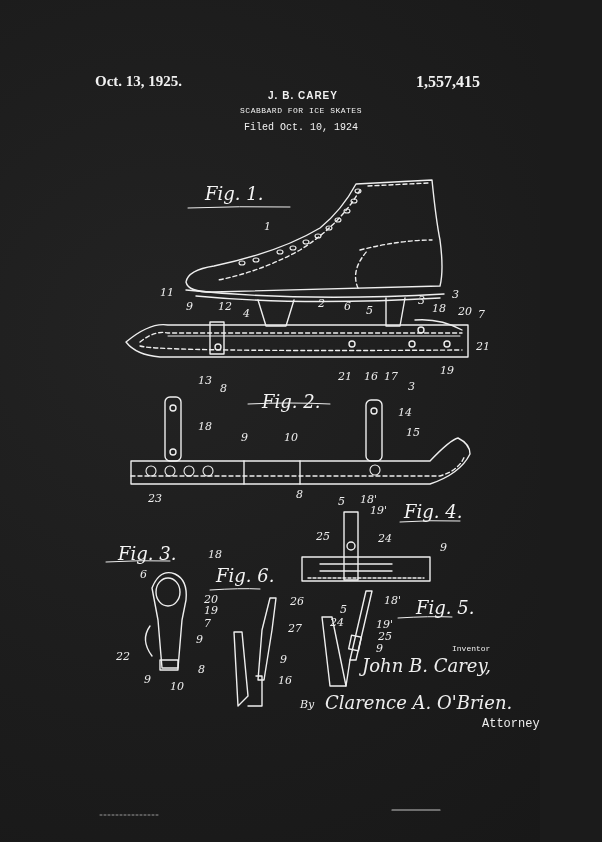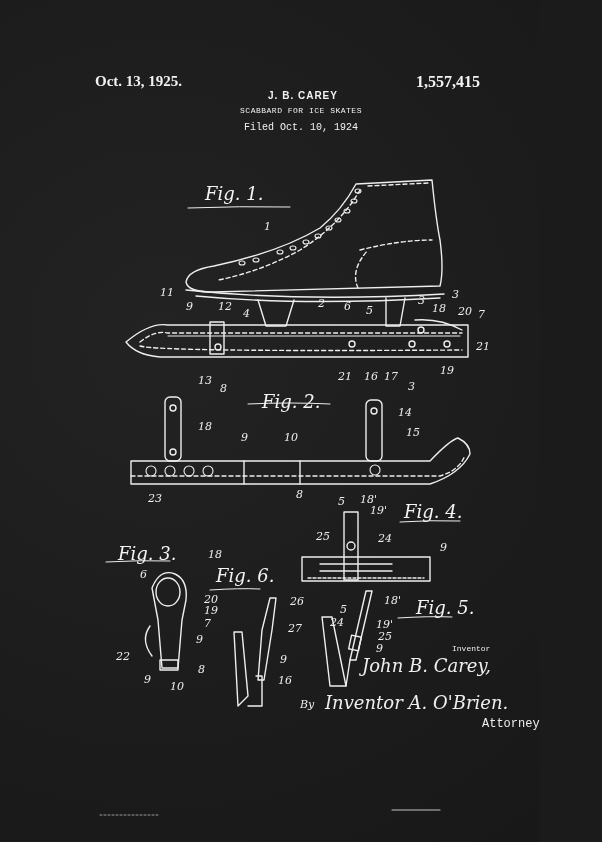--- a/index.html
+++ b/index.html
@@ -200,15 +200,15 @@
       </g>
     </g>
 
     <path d="M100 815 L160 815" stroke-width="1" stroke-dasharray="2 2" opacity=".6"></path>
     <path d="M392 810 L440 810" stroke-width="1.2" opacity=".8"></path>
   </svg>
 
   <div class="sig inv-lbl">Inventor</div>
   <div class="sig inv-name">John B. Carey,</div>
   <div class="sig by">By</div>
-  <div class="sig atty">Inventor A. O'Brien.</div>
+  <div class="sig atty">Clarence A. O'Brien.</div>
   <div class="sig atty-lbl">Attorney</div>
 </div>
 
 </body></html>

